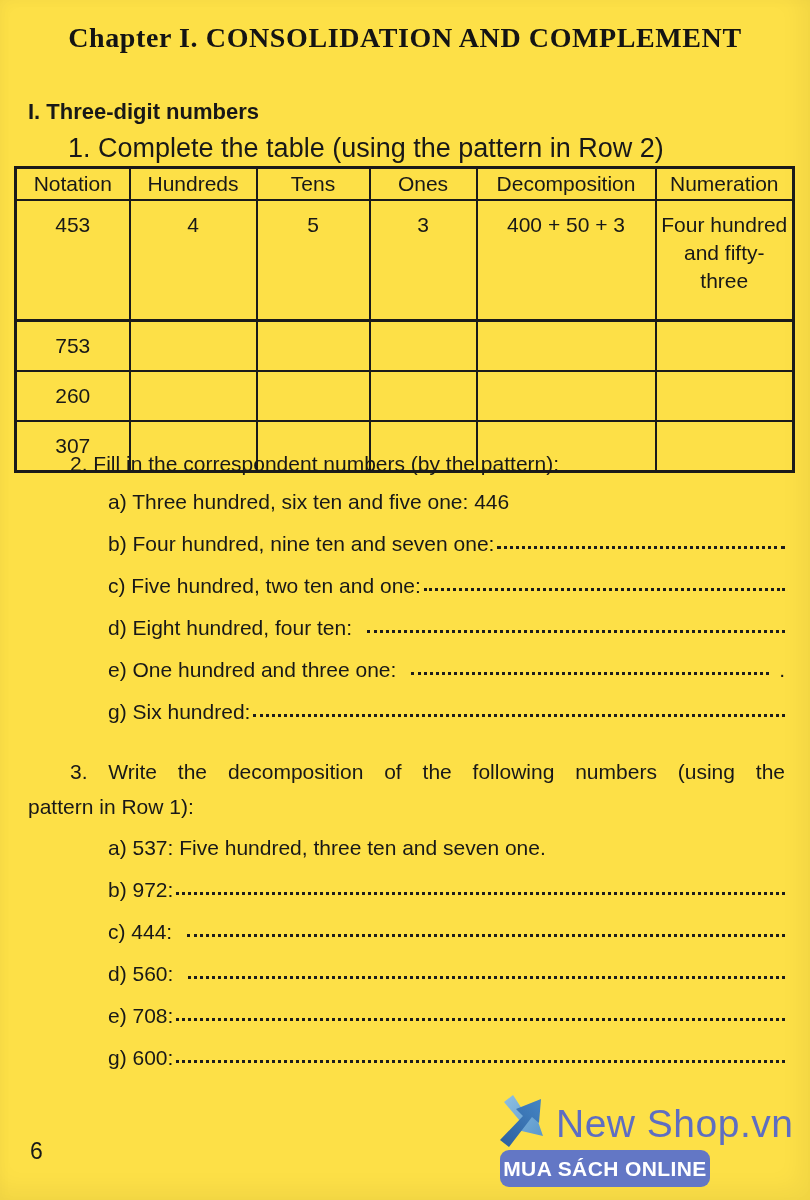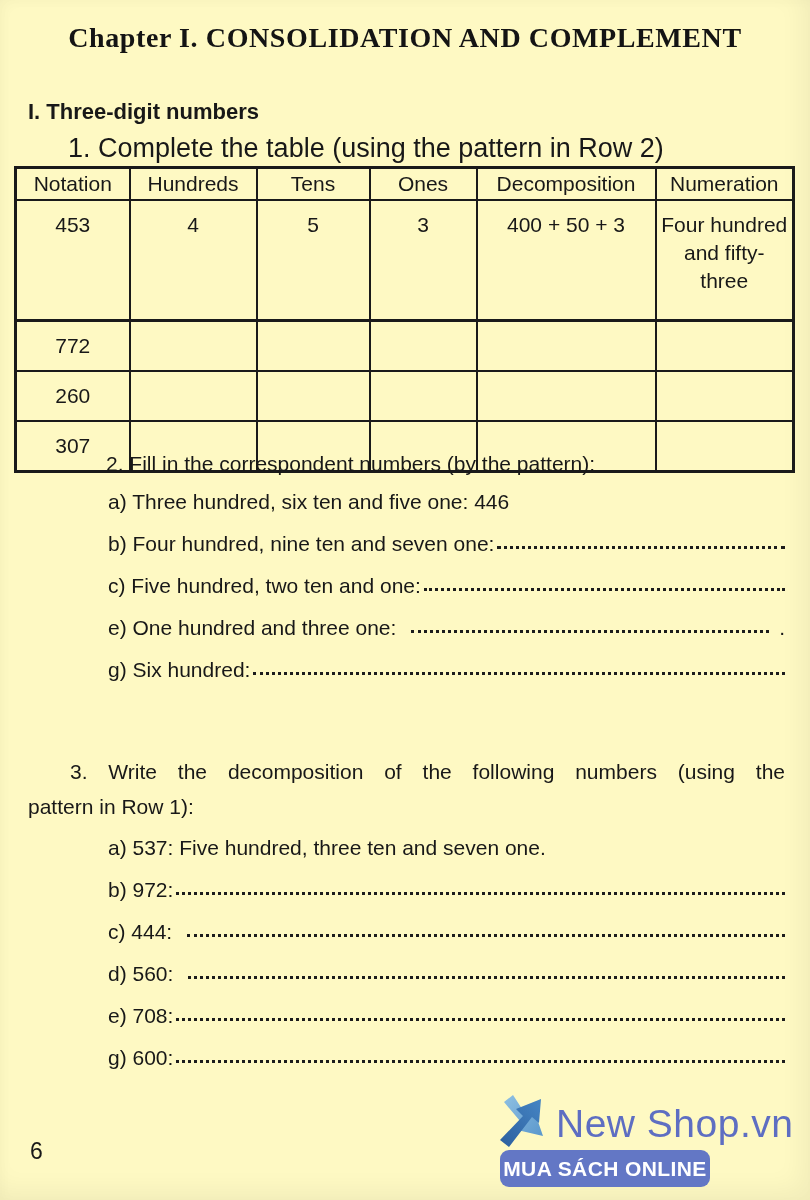--- a/index.html
+++ b/index.html
@@ -6,21 +6,21 @@
   html, body { width: 810px; height: 1200px; }
   body {
     font-family: "Liberation Sans", sans-serif;
     color: #181818;
     background: #f7f6f3;
   }
   .page {
     position: relative;
     width: 810px;
     height: 1200px;
-    background: #fef9c3;
+    background: #fde047;
     box-shadow: inset -8px -10px 24px rgba(0,0,0,0.05), inset 3px 2px 12px rgba(0,0,0,0.02);
     overflow: hidden;
   }
 
   
   .chapter-title {
     position: absolute;
     top: 22px;
     left: 0;
     width: 100%;
@@ -69,21 +69,21 @@
     font-weight: normal;
   }
   table.ex1-table thead tr { height: 30px; }
   table.ex1-table th { vertical-align: middle; padding: 1px 2px; }
   tr.row-first { height: 120px; }
   tr.row-first td { border-bottom: 3px solid #1a1a1a; }
   tr.row-blank { height: 33px; }
   td.numeration-cell { text-align: left; padding-left: 8px; line-height: 29px; }
 
   
-  .ex-prompt { position: absolute; font-size: 21px; margin-left: 36px; }
+  .ex-prompt { position: absolute; font-size: 21px; }
   .ex2-prompt { top: 452px; left: 70px; }
   .items {
     position: absolute;
     left: 108px;
     width: 677px;
   }
   .ex2-items { top: 490px; }
   .ex3-items { top: 836px; }
   .item {
     height: 42px;
@@ -192,21 +192,21 @@
     <tbody>
       <tr class="row-first">
         <td>453</td>
         <td>4</td>
         <td>5</td>
         <td>3</td>
         <td>400 + 50 + 3</td>
         <td class="numeration-cell">Four hundred and fifty-three</td>
       </tr>
       <tr class="row-blank">
-        <td>772</td>
+        <td>753</td>
         <td></td>
         <td></td>
         <td></td>
         <td></td>
         <td class="numeration-cell"></td>
       </tr>
       <tr class="row-blank">
         <td>260</td>
         <td></td>
         <td></td>
@@ -230,20 +230,24 @@
     <div class="item">
       <span>a) Three hundred, six ten and five one: 446</span>
       
     </div>
     <div class="item">
       <span>b) Four hundred, nine ten and seven one:</span>
       <span class="leader"></span>
     </div>
     <div class="item">
       <span>c) Five hundred, two ten and one:</span>
+      <span class="leader"></span>
+    </div>
+    <div class="item">
+      <span>d) Eight hundred, four ten:  </span>
       <span class="leader"></span>
     </div>
     <div class="item">
       <span>e) One hundred and three one:  </span>
       <span class="leader"></span>
       <span class="suffix"> .</span>
     </div>
     <div class="item">
       <span>g) Six hundred:</span>
       <span class="leader"></span>

